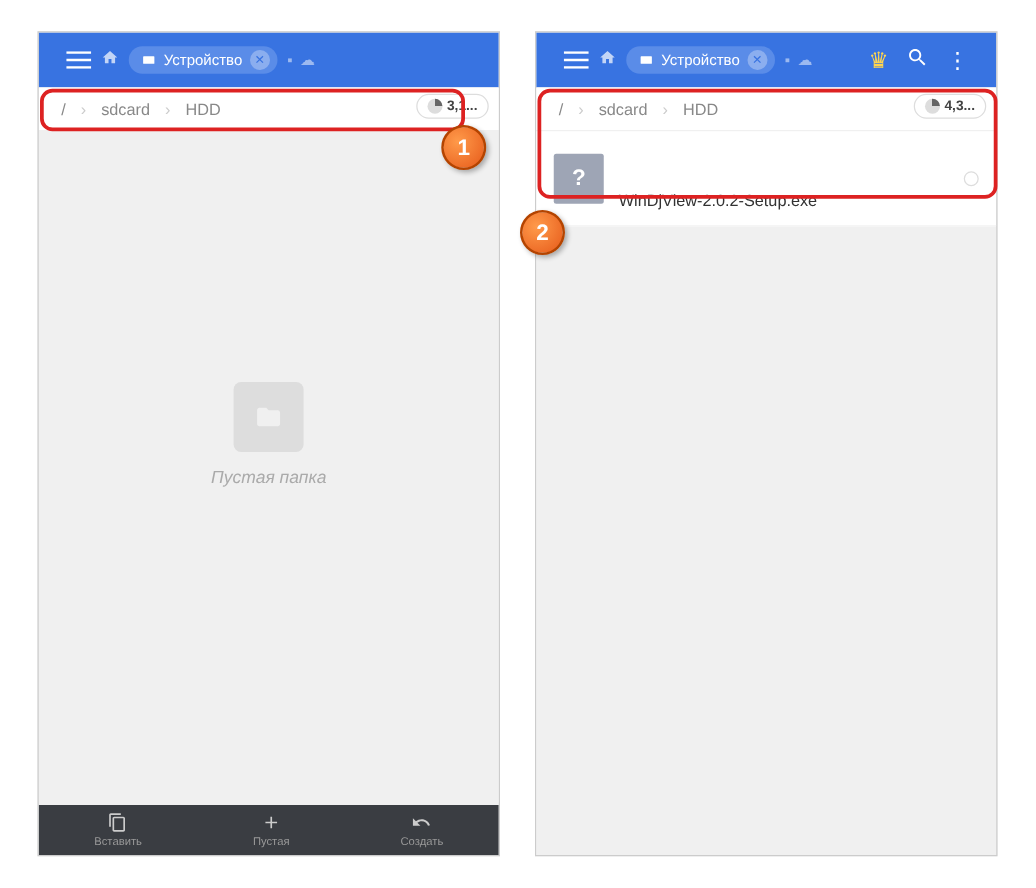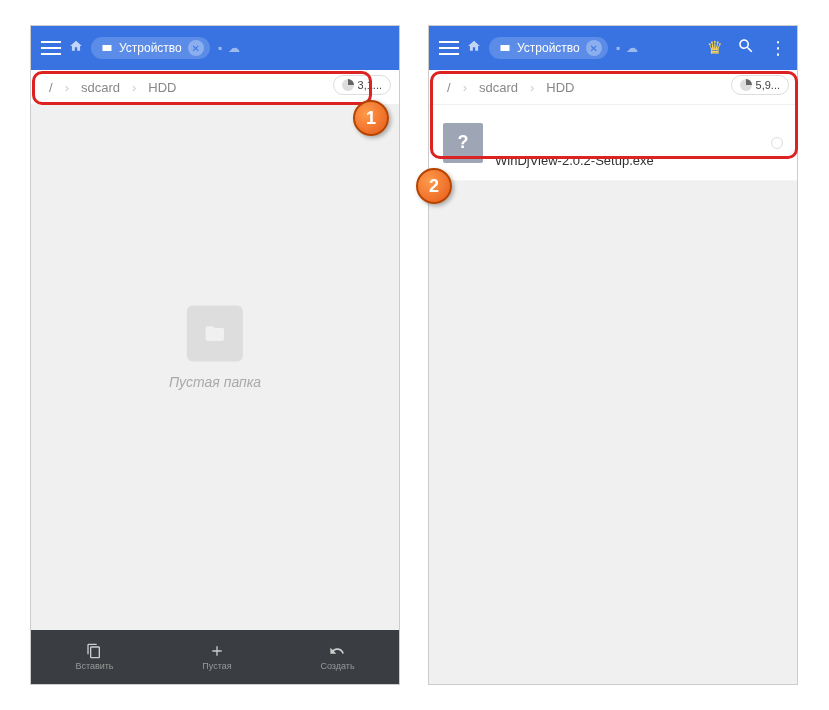--- a/index.html
+++ b/index.html
@@ -2,57 +2,57 @@
 <html><head>
   <meta charset="utf-8">
   <style>
     * { margin: 0; padding: 0; box-sizing: border-box; }
     body { font-family: -apple-system, sans-serif; background: #fff; width: 829px; height: 710px; position: relative; }
     
     .phone { position: absolute; width: 370px; height: 660px; border: 1px solid #ccc; background: #f0f0f0; overflow: hidden; }
     .phone-left { left: 30px; top: 25px; }
     .phone-right { left: 428px; top: 25px; }
     
-    .topbar { height: 44px; background: #3873e1; display: flex; align-items: center; padding: 0 10px; gap: 8px; }
+    .topbar { height: 44px; background: #3873e1; display: flex; align-items: center; padding: 0 22px; gap: 8px; }
     .menu-icon { width: 20px; height: 14px; cursor: pointer; }
     .menu-icon svg { display: block; }
     
     .home-icon { color: rgba(255,255,255,0.7); font-size: 16px; }
     
     .tab { background: #5a8ce8; border-radius: 14px; padding: 3px 6px 3px 10px; display: flex; align-items: center; gap: 6px; color: #fff; font-size: 12px; }
     .tab-icon { width: 12px; height: 12px; display: flex; align-items: center; }
     .tab-close { width: 16px; height: 16px; background: rgba(255,255,255,0.3); border-radius: 50%; display: flex; align-items: center; justify-content: center; font-size: 10px; color: #3873e1; cursor: pointer; }
     
     .small-icons { display: flex; gap: 6px; color: rgba(255,255,255,0.5); font-size: 12px; }
     
     .right-icons { margin-left: auto; display: flex; gap: 14px; align-items: center; }
     .crown { color: #ffd54f; font-size: 18px; }
     .search-ic { color: #fff; }
     .dots { color: #fff; font-size: 18px; }
     
     .breadcrumb-area { height: 34px; background: #fff; display: flex; align-items: center; padding: 0 14px; font-size: 13px; color: #888; position: relative; }
     .bc-item { padding: 0 4px; }
     .bc-sep { color: #ccc; padding: 0 8px; }
-    .storage { position: absolute; right: 8px; top: 5px; background: #fff; border: 1px solid #ddd; border-radius: 12px; padding: 3px 8px; font-size: 11px; font-weight: normal; color: #444; display: flex; align-items: center; gap: 4px; }
+    .storage { position: absolute; right: 8px; top: 5px; background: #fff; border: 1px solid #ddd; border-radius: 12px; padding: 3px 8px; font-size: 11px; font-weight: bold; color: #444; display: flex; align-items: center; gap: 4px; }
     .pie { width: 12px; height: 12px; border-radius: 50%; background: conic-gradient(#666 0 90deg, #ddd 90deg 360deg); }
     
     .content { flex: 1; background: #f0f0f0; height: calc(100% - 44px - 42px); position: relative; }
     .phone-right .content { height: calc(100% - 44px); }
     
     .empty-state { position: absolute; top: 50%; left: 50%; transform: translate(-50%, -60%); text-align: center; font-style: italic; }
     .empty-folder { width: 56px; height: 56px; background: #ddd; border-radius: 6px; margin: 0 auto 12px; display: flex; align-items: center; justify-content: center; }
     .empty-folder svg { fill: #f0f0f0; }
     .empty-label { color: #aaa; font-size: 14px; }
     
     .file-row { background: #fff; display: flex; align-items: center; padding: 12px 14px; gap: 12px; margin-top: 1px; border-bottom: 1px solid #f5f5f5; }
     .file-icon { width: 40px; height: 40px; background: #9ea5b5; display: flex; align-items: center; justify-content: center; color: #fff; font-size: 18px; font-weight: bold; border-radius: 2px; }
     .file-name { font-size: 13px; color: #333; flex: 1; margin-top: 36px; }
     .file-chk { width: 12px; height: 12px; border: 1px solid #ddd; border-radius: 50%; }
     
-    .bottombar { height: 54px; background: #3a3d42; display: flex; align-items: center; justify-content: space-around; position: absolute; bottom: 0; left: 0; right: 0; }
+    .bottombar { height: 40px; background: #3a3d42; display: flex; align-items: center; justify-content: space-around; position: absolute; bottom: 0; left: 0; right: 0; }
     .bb-item { display: flex; flex-direction: column; align-items: center; gap: 2px; color: #999; font-size: 9px; cursor: pointer; }
     .bb-item svg { fill: #ccc; }
     
     .callout { position: absolute; width: 36px; height: 36px; background: radial-gradient(circle at 35% 35%, #ff9a4a, #e65a1a); border-radius: 50%; border: 2px solid #b44400; display: flex; align-items: center; justify-content: center; color: #fff; font-weight: bold; font-size: 18px; box-shadow: 2px 2px 4px rgba(0,0,0,0.3); z-index: 10; }
     .callout-1 { left: 353px; top: 100px; }
     .callout-2 { left: 416px; top: 168px; }
     
     .red-box { position: absolute; border: 3px solid #d22; border-radius: 10px; pointer-events: none; z-index: 5; }
     .red-box-1 { left: 32px; top: 71px; width: 340px; height: 34px; }
     .red-box-2 { left: 430px; top: 71px; width: 368px; height: 88px; }
@@ -174,21 +174,21 @@
 
   <div class="content">
     <div class="breadcrumb-area">
       <span class="bc-item">/</span>
       <span class="bc-sep">›</span>
       <span class="bc-item">sdcard</span>
       <span class="bc-sep">›</span>
       <span class="bc-item">HDD</span>
       <div class="storage">
         <span class="pie"></span>
-        <span>5,9...</span>
+        <span>4,3...</span>
       </div>
     </div>
 
     <div class="file-row">
       <div class="file-icon">
         <span>?</span>
       </div>
       <div class="file-name">WinDjView-2.0.2-Setup.exe</div>
       <div class="file-chk"></div>
     </div>

